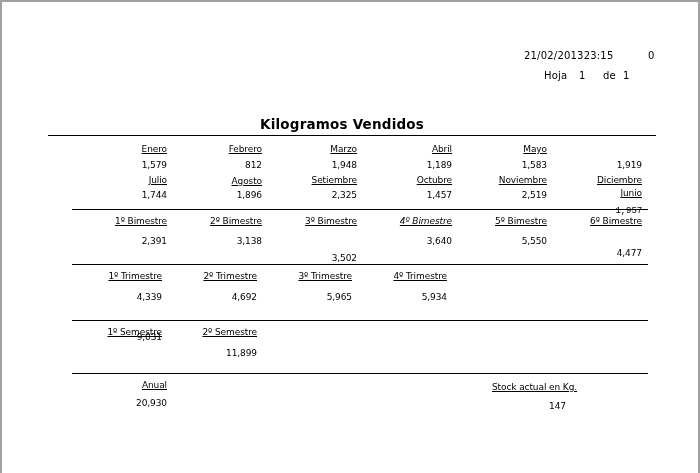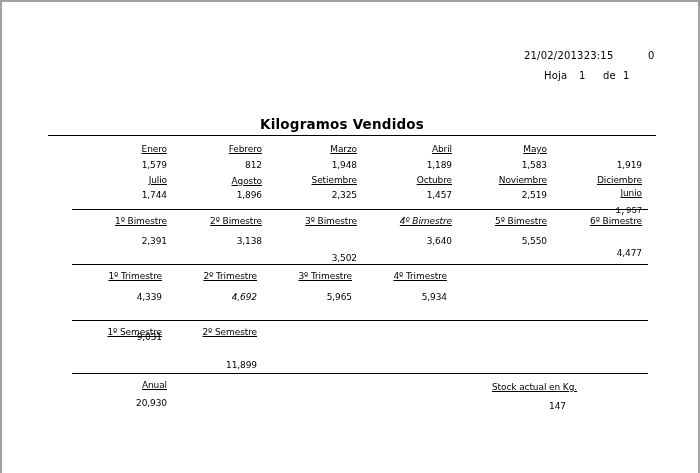--- a/index.html
+++ b/index.html
@@ -76,32 +76,32 @@
   <div class="abs small lbl" style="right:151px; top:214px;">5º Bimestre</div>
   <div class="abs small val" style="right:151px; top:234px;">5,550</div>
   <div class="abs small lbl" style="right:56px; top:214px;">6º Bimestre</div>
   <div class="abs small val" style="right:56px; top:234px;margin-top:12px;">4,477</div>
 
   <div class="rule" style="left:70px; top:262px; width:576px;"></div>
 
   <div class="abs small lbl" style="right:536px; top:269px;">1º Trimestre</div>
   <div class="abs small val" style="right:536px; top:290px;">4,339</div>
   <div class="abs small lbl" style="right:441px; top:269px;">2º Trimestre</div>
-  <div class="abs small val" style="right:441px; top:290px;font-style:italic;">4,692</div>
+  <div class="abs small val" style="right:441px; top:290px;">4,692</div>
   <div class="abs small lbl" style="right:346px; top:269px;">3º Trimestre</div>
   <div class="abs small val" style="right:346px; top:290px;">5,965</div>
   <div class="abs small lbl" style="right:251px; top:269px;">4º Trimestre</div>
   <div class="abs small val" style="right:251px; top:290px;">5,934</div>
 
   <div class="rule" style="left:70px; top:318px; width:576px;"></div>
 
   <div class="abs small lbl" style="right:536px; top:325px;">1º Semestre</div>
   <div class="abs small val" style="right:536px; top:330px;margin-left:48px;">9,031</div>
   <div class="abs small lbl" style="right:441px; top:325px;">2º Semestre</div>
-  <div class="abs small val" style="right:441px; top:358px;">11,899</div>
+  <div class="abs small val" style="right:441px; top:346px;">11,899</div>
 
   <div class="rule" style="left:70px; top:371px; width:576px;"></div>
 
   <div class="abs small lbl" style="right:531px; top:378px;">Anual</div>
   <div class="abs small val" style="right:531px; top:396px;">20,930</div>
 
   <div class="abs small lbl" style="left:490px; top:380px;">Stock actual en Kg.</div>
   <div class="abs small val" style="right:132px; top:399px;">147</div>
 
 </div>

